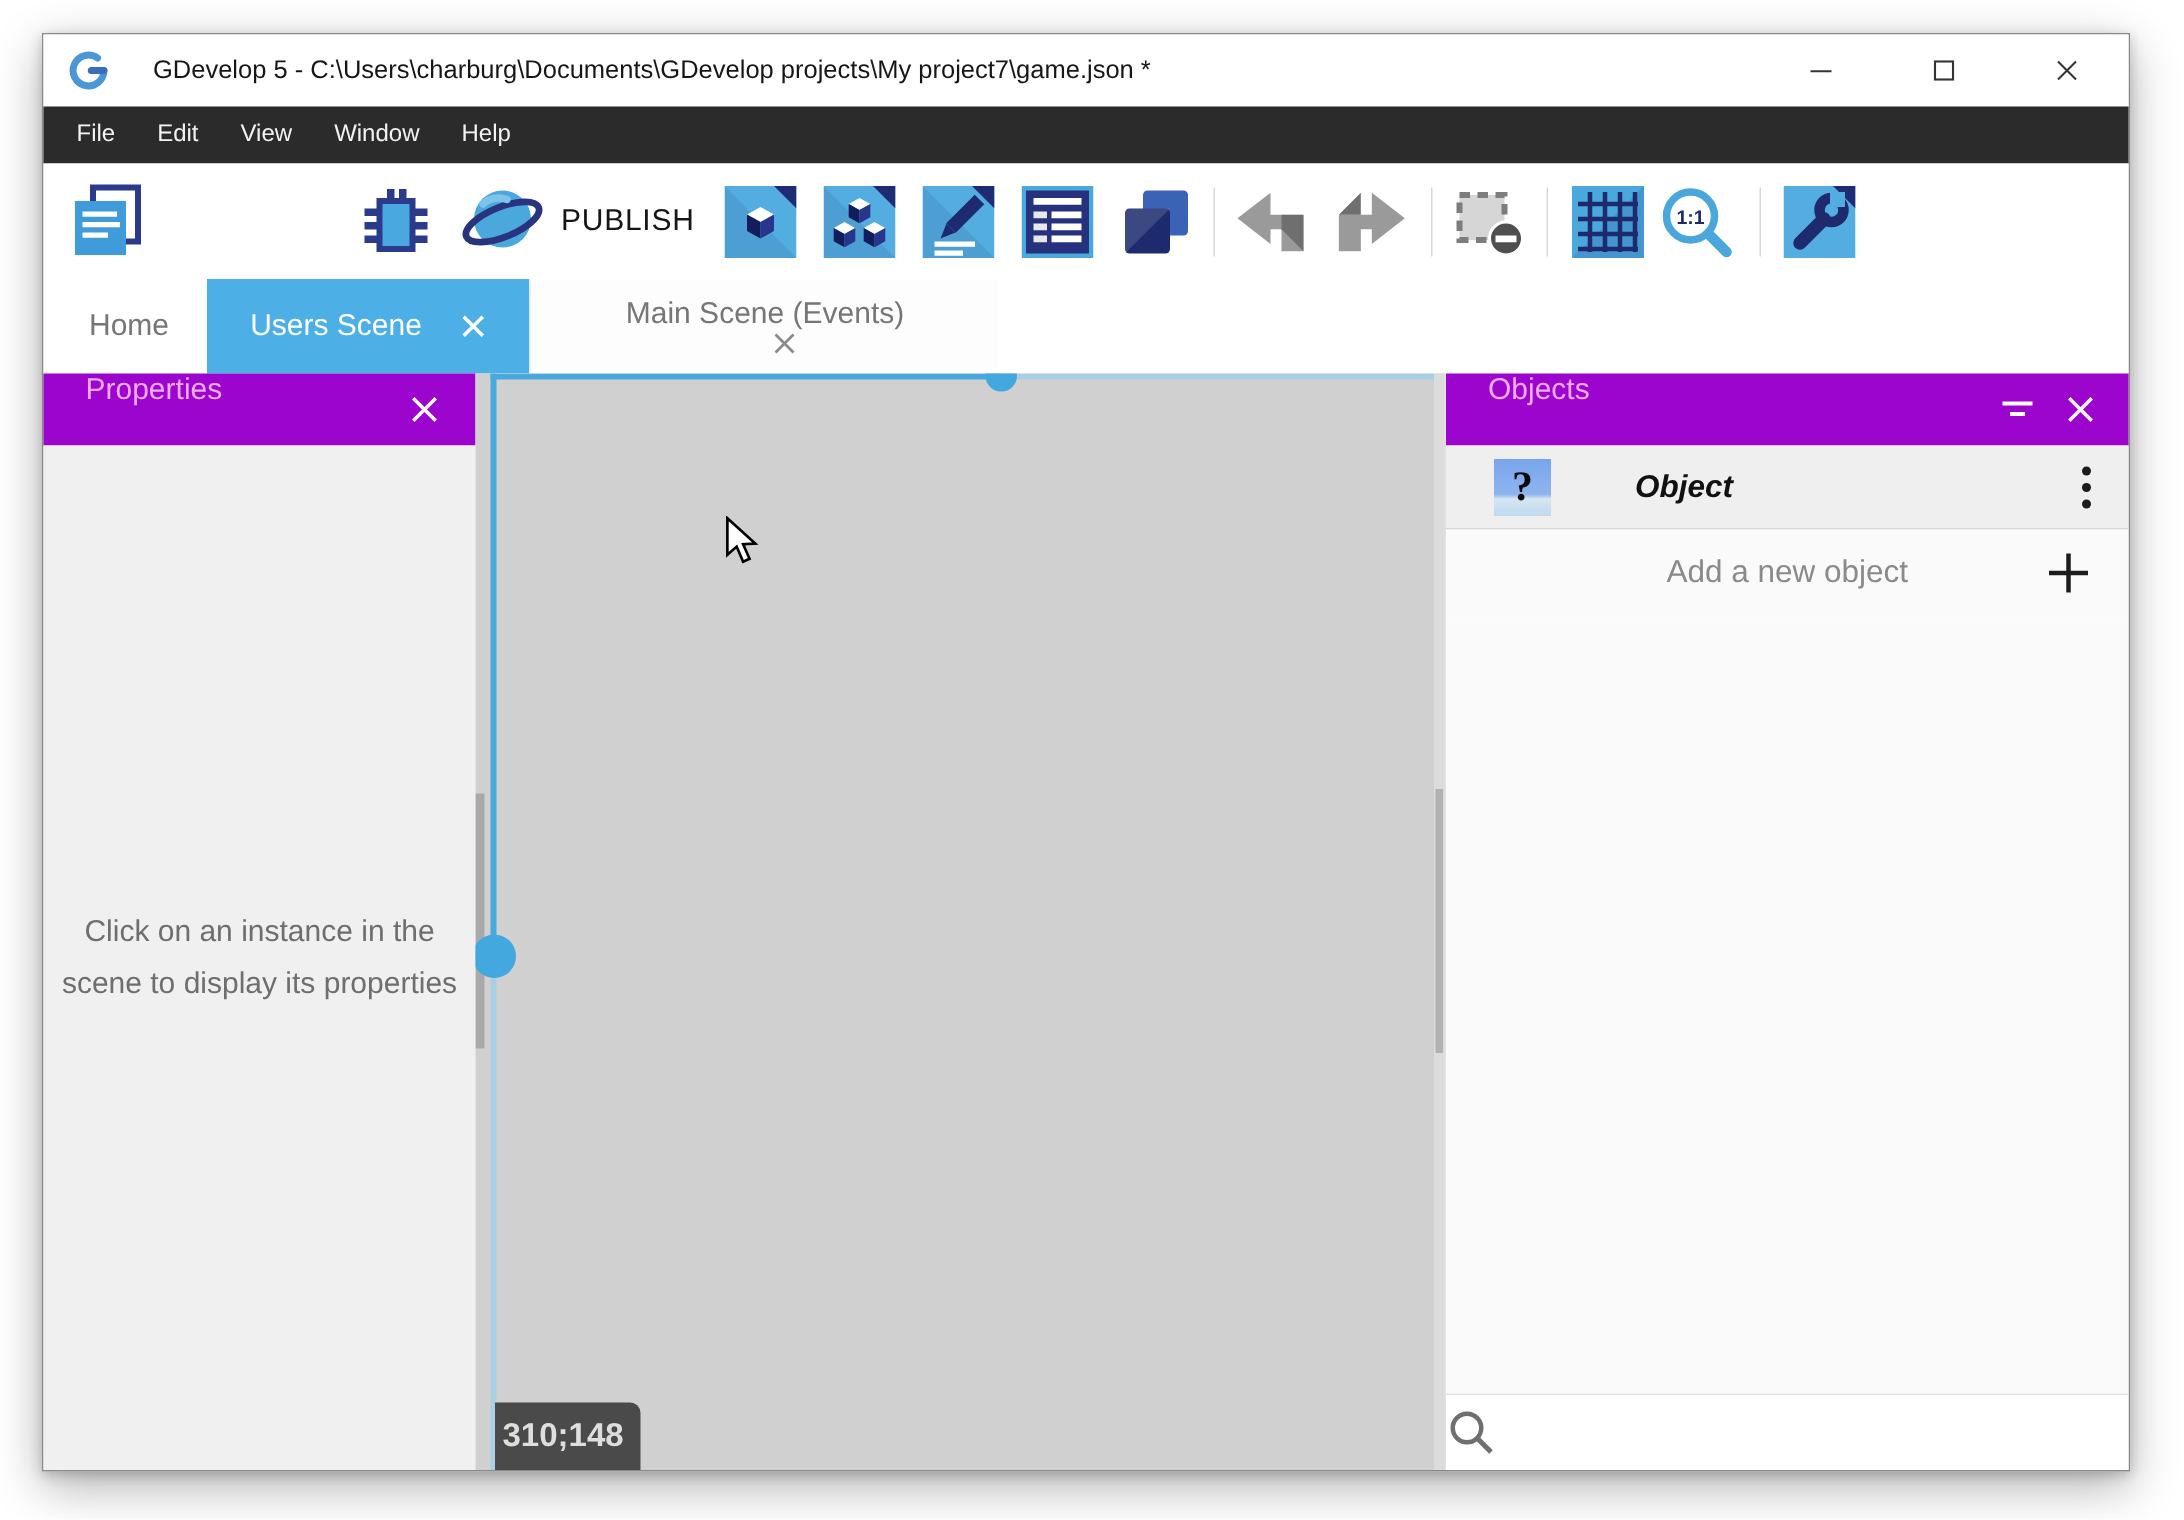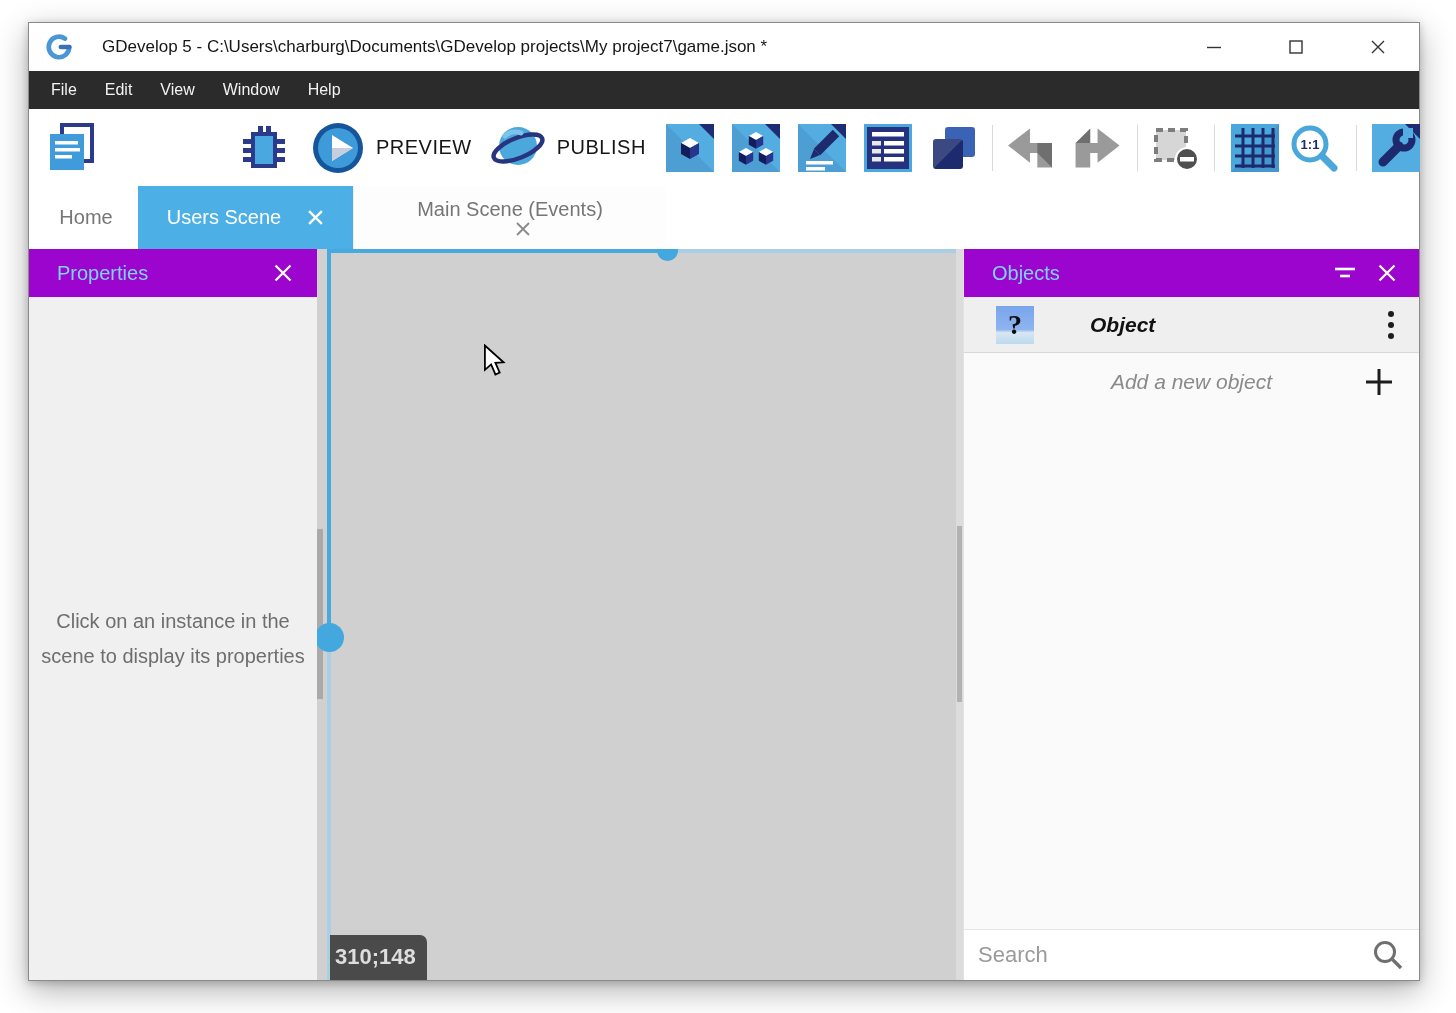--- a/index.html
+++ b/index.html
@@ -36,21 +36,21 @@
   .tabbar { height:63px; background:#fff; display:flex; align-items:stretch; flex:0 0 auto; }
   .tab { display:flex; align-items:center; justify-content:center; font-size:20px; color:#767676; cursor:pointer; }
   .tab-home { width:104px; margin-left:5px; }
   .tab-active { width:215px; background:#4cb0e6; color:#fff; }
   .tab-events { width:313px; background:#fdfdfd; border-left:1px solid #eee;flex-direction:column; }
   .tab .tab-close { margin-left:26px; display:flex; align-items:center; }
 
   
   .content { flex:1 1 auto; display:flex; min-height:0; }
 
-  .panel-header { height:48px; background:#9c05cd; color:#7dd3fc; display:flex; align-items:center; flex:0 0 auto; }
+  .panel-header { height:48px; background:#9c05cd; color:#f0abfc; display:flex; flex:0 0 auto; }
   .panel-title { font-size:20px; margin-left:28px; }
   .ph-btn { border:none; background:transparent; cursor:pointer; display:flex; align-items:center; padding:0; }
 
   
   .props { width:288px; display:flex; flex-direction:column; flex:0 0 auto; }
   .props .panel-header .ph-btn { margin-left:auto; margin-right:24px; }
   .props-body { flex:1; background:#f0f0f0; display:flex; align-items:center; justify-content:center; }
   .props-msg { color:#6e6e6e; font-size:20px; line-height:35px; text-align:center; padding:0 10px; }
 
   
@@ -79,21 +79,21 @@
   .object-row { height:56px; background:#efefef; border-bottom:1px solid #d7d7d7; display:flex; align-items:center; cursor:pointer; }
   .object-thumb {
     width:38px; height:38px; margin-left:32px; flex:0 0 auto;
     background:linear-gradient(#79a5ec 0%, #8fb4ef 62%, #d7e6f2 70%, #bdd9ee 100%);
     display:flex; align-items:center; justify-content:center;
     color:#0c0c0c; font-weight:bold; font-size:28px; font-family:"Liberation Serif", serif;
   }
   .object-name { margin-left:56px; font-size:21px; font-weight:bold; font-style:italic; color:#111; }
   .object-menu { margin-left:auto; margin-right:24px; border:none; background:transparent; cursor:pointer; display:flex; }
   .add-row { height:58px; background:#fafafa; display:flex; align-items:center; position:relative; cursor:pointer; }
-  .add-label { width:100%; text-align:center; color:#8a8a8a; font-size:21px;font-style:italic; }
+  .add-label { width:100%; text-align:center; color:#8a8a8a; font-size:21px; }
   .add-btn { position:absolute; right:24px; top:13px; border:none; background:transparent; cursor:pointer; display:flex; }
   .objects-body { flex:1; background:#fafafa; }
   .search-row { height:51px; background:#fff; border-top:1px solid #e3e3e3; display:flex; align-items:center; flex:0 0 auto; }
   .search-input { flex:1; border:none; outline:none; font-size:22px; color:#333; margin-left:14px; font-family:"Liberation Sans", sans-serif; }
   .search-input::placeholder { color:#9a9a9a; }
   .search-btn { border:none; background:transparent; cursor:pointer; margin-right:14px; display:flex; }
 </style>
 </head>
 <body>
 
@@ -161,29 +161,20 @@
           <rect x="4" y="17" width="12" height="5" fill="#2c3a8c"></rect>
           <rect x="4" y="26" width="12" height="5" fill="#2c3a8c"></rect>
           <rect x="4" y="35" width="12" height="5" fill="#2c3a8c"></rect>
           <rect x="34" y="17" width="12" height="5" fill="#2c3a8c"></rect>
           <rect x="34" y="26" width="12" height="5" fill="#2c3a8c"></rect>
           <rect x="34" y="35" width="12" height="5" fill="#2c3a8c"></rect>
           <rect x="14" y="12" width="22" height="32" fill="#4aa8e0" stroke="#2c3a8c" stroke-width="4"></rect>
         </svg>
       </button>
 
-      <button class="tbtn" style="margin-left:23px">
-        <svg width="52" height="52" viewBox="0 0 52 52">
-          <circle cx="26" cy="26" r="25" fill="#15559c"></circle>
-          <circle cx="26" cy="26" r="20" fill="#3e9ad8"></circle>
-          <polygon points="20,13 41,26 20,39" fill="#ffffff"></polygon>
-          <polygon points="20,26 41,26 20,39" fill="#c9cede"></polygon>
-        </svg>
-        <span class="tlabel">PREVIEW</span>
-      </button>
 
       <button class="tbtn" style="margin-left:19px">
         <svg width="54" height="52" viewBox="0 0 54 52">
           <circle cx="27" cy="24" r="19" fill="#4aa8dd"></circle>
           <ellipse cx="27" cy="26" rx="26" ry="10" fill="none" stroke="#28357e" stroke-width="4.5" transform="rotate(-22 27 26)"></ellipse>
           <path d="M14,14 a14,12 0 0 1 16,-3" fill="none" stroke="#7ec4ea" stroke-width="5" stroke-linecap="round"></path>
         </svg>
         <span class="tlabel">PUBLISH</span>
       </button>
 
@@ -401,21 +392,20 @@
             <svg width="32" height="32" viewBox="0 0 32 32">
               <line x1="16" y1="3" x2="16" y2="29" stroke="#1c1c1c" stroke-width="3"></line>
               <line x1="3" y1="16" x2="29" y2="16" stroke="#1c1c1c" stroke-width="3"></line>
             </svg>
           </button>
         </div>
 
         <div class="objects-body"></div>
 
         <div class="search-row">
-          <input class="search-input" type="text" placeholder="Search" style="">
           <button class="search-btn">
             <svg width="34" height="34" viewBox="0 0 34 34">
               <circle cx="14" cy="14" r="9.5" fill="none" stroke="#6f6f6f" stroke-width="3"></circle>
               <line x1="21.5" y1="21.5" x2="30" y2="30" stroke="#6f6f6f" stroke-width="3.4"></line>
             </svg>
           </button>
         </div>
       </aside>
 
     </div>

